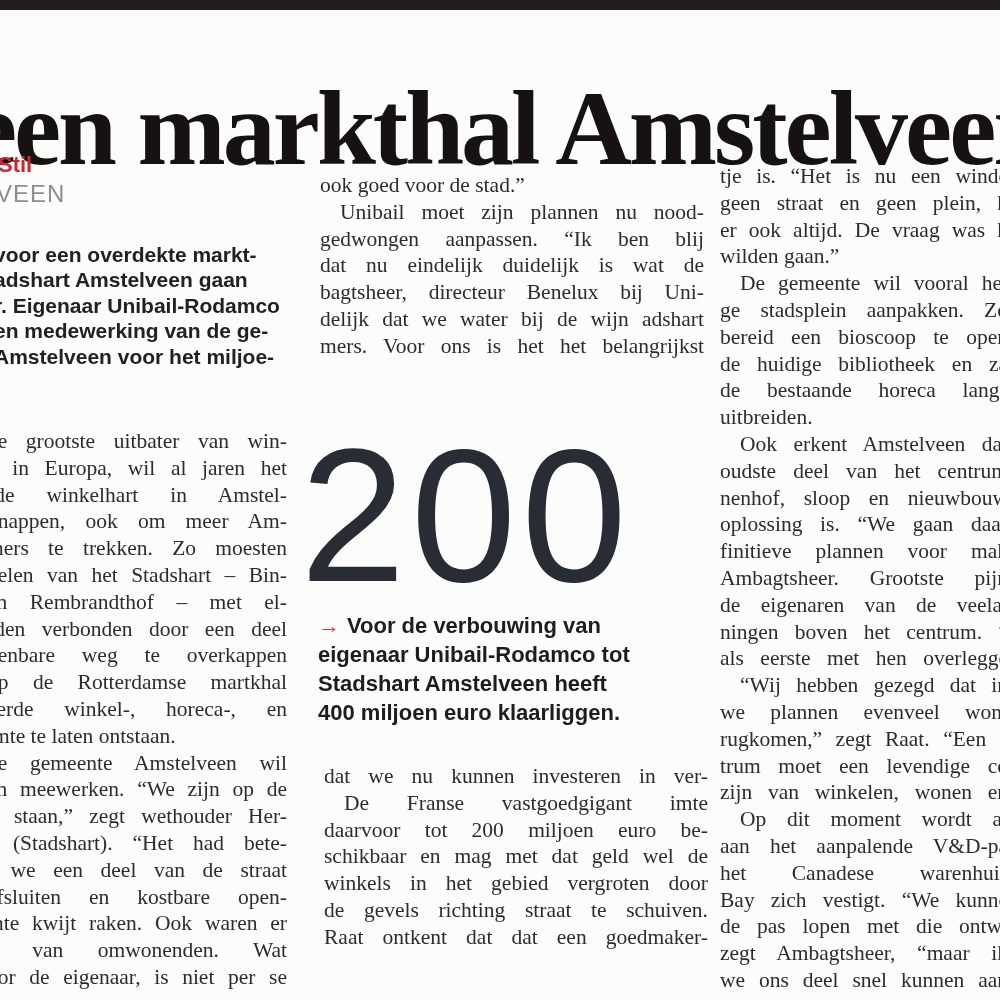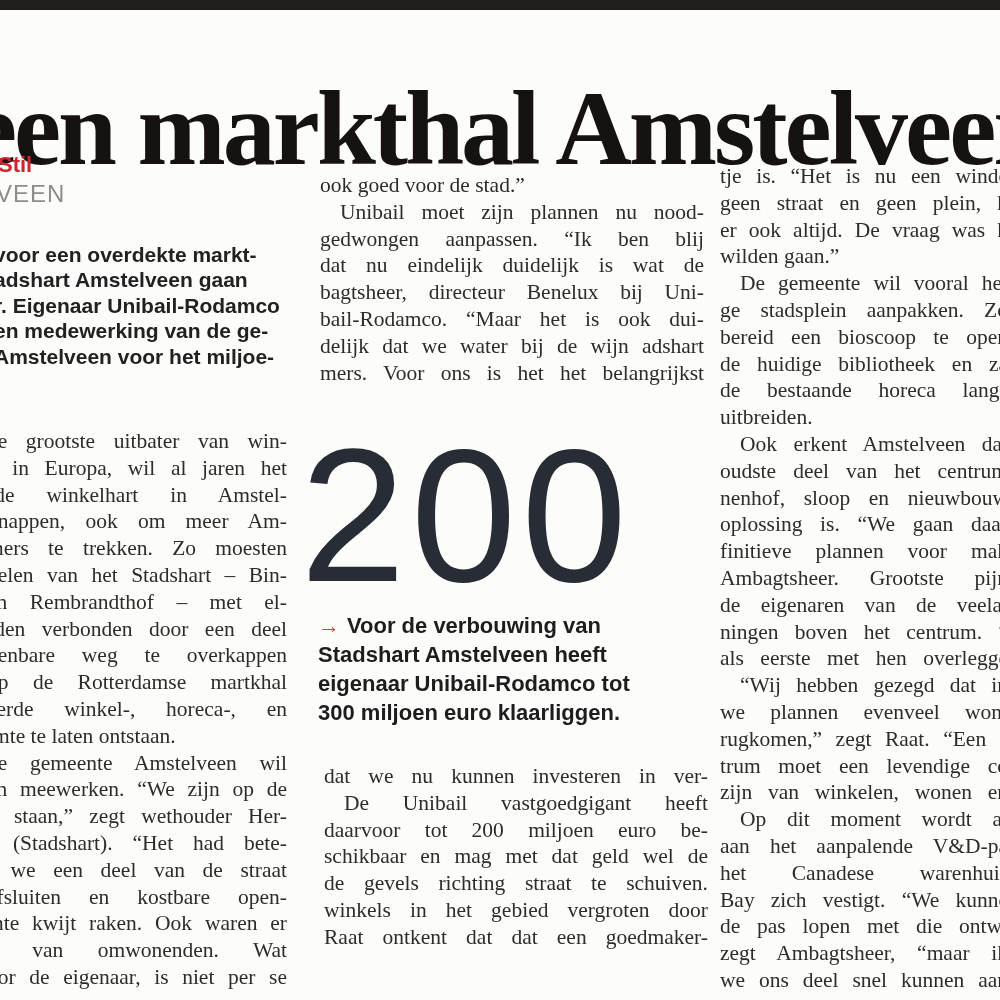--- a/index.html
+++ b/index.html
@@ -115,42 +115,41 @@
       <div class="ln">oor de eigenaar, is niet per se</div>
     </div>
 
   <div class="col col-mid-top">
 
   <div class="ln end">ook goed voor de stad.”</div>
       <div class="ln ind">Unibail moet zijn plannen nu nood-</div>
       <div class="ln">gedwongen aanpassen. “Ik ben blij</div>
       <div class="ln">dat nu eindelijk duidelijk is wat de</div>
       <div class="ln">bagtsheer, directeur Benelux bij Uni-</div>
-      <div class="ln">bail-Rodamco. “Maar het is ook dui-</div>
       <div class="ln">delijk dat we water bij de wijn adshart</div>
       <div class="ln">mers. Voor ons is het het belangrijkst</div>
     </div>
 
   <div class="fig-num" style="color: rgb(39, 44, 53);">200</div>
 
   <div class="caption">
     <div class="ln"><span class="arrow" style="color: rgb(226, 58, 44);">→</span><span>Voor de verbouwing van</span></div>
+    <div class="ln">eigenaar Unibail-Rodamco tot</div>
     <div class="ln">Stadshart Amstelveen heeft</div>
-    <div class="ln">eigenaar Unibail-Rodamco tot</div>
-    <div class="ln">300 miljoen euro klaarliggen.</div>
+    <div class="ln">400 miljoen euro klaarliggen.</div>
   </div>
 
   <div class="col col-mid-bottom">
 
   <div class="ln">dat we nu kunnen investeren in ver-</div>
-      <div class="ln ind">De Unibail vastgoedgigant heeft</div>
+      <div class="ln ind">De Franse vastgoedgigant imte</div>
       <div class="ln">daarvoor tot 200 miljoen euro be-</div>
       <div class="ln">schikbaar en mag met dat geld wel de</div>
+      <div class="ln">winkels in het gebied vergroten door</div>
       <div class="ln">de gevels richting straat te schuiven.</div>
-      <div class="ln">winkels in het gebied vergroten door</div>
       <div class="ln">Raat ontkent dat dat een goedmaker-</div>
     </div>
 
   <div class="col col-right">
 
   <div class="ln">tje is. “Het is nu een winde</div>
       <div class="ln">geen straat en geen plein, h</div>
       <div class="ln">er ook altijd. De vraag was h</div>
       <div class="ln end">wilden gaan.”</div>
       <div class="ln ind">De gemeente wil vooral het</div>

